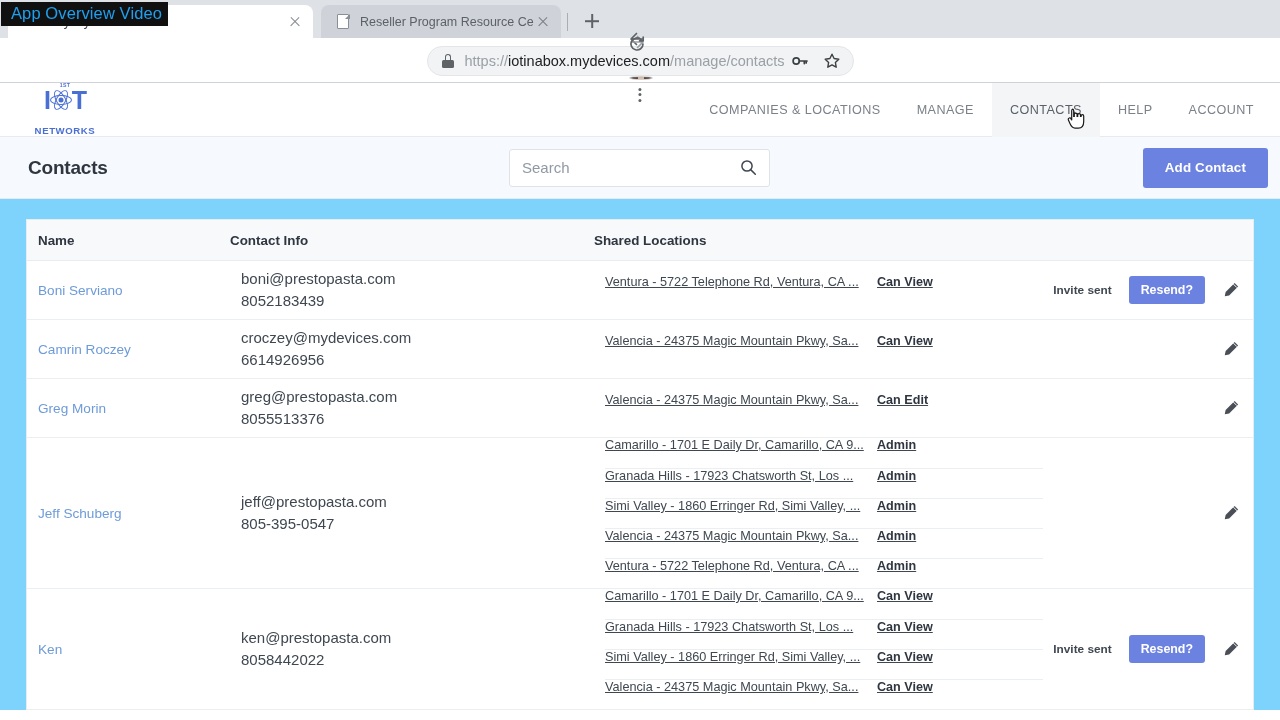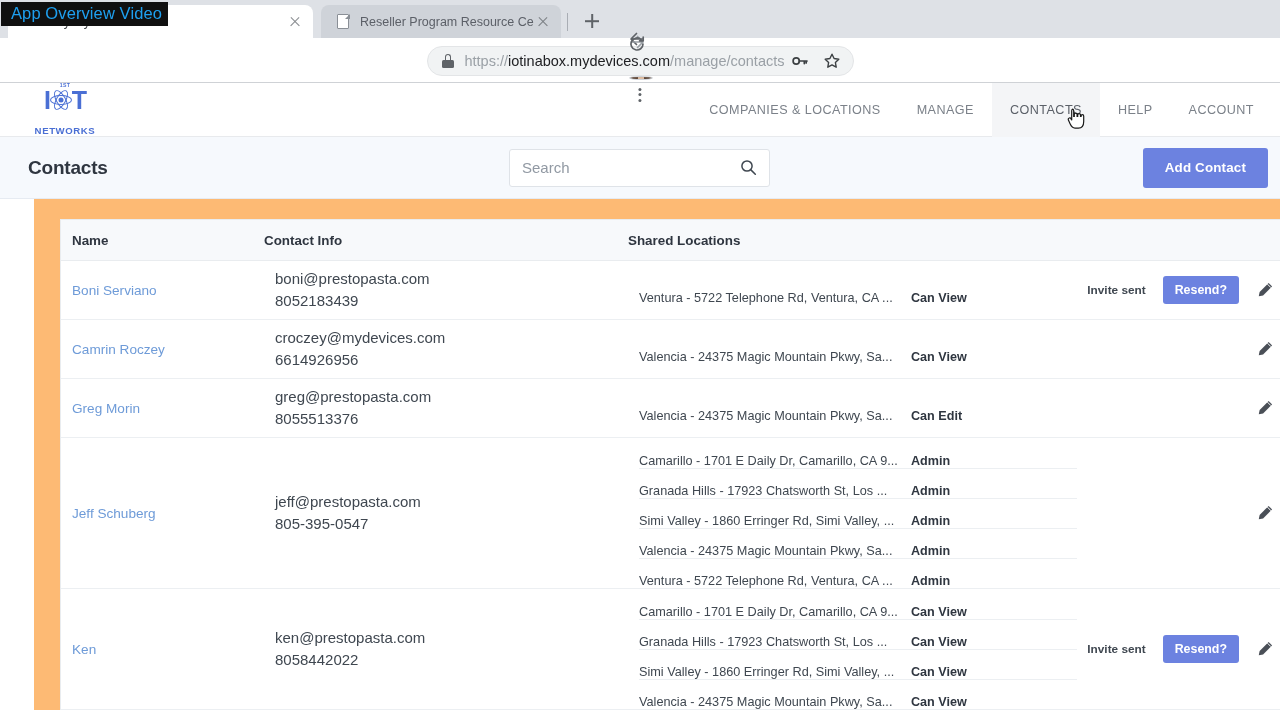--- a/index.html
+++ b/index.html
@@ -149,39 +149,39 @@
     font-family: "Liberation Sans", sans-serif; background: transparent;
   }
   .search-wrap input::placeholder { color: #9199a3; }
   .btn-primary {
     position: absolute; right: 12px; height: 40px; background: #6c82e0; color: #fff;
     border: none; border-radius: 3px; padding: 0 22px; font-size: 13.4px; font-weight: bold;
     cursor: pointer; font-family: "Liberation Sans", sans-serif; letter-spacing: .15px;
   }
 
   
-  .table-area { padding: 20px 26px 0 26px; background: #fdba74; margin-left: 34px; }
+  .table-area { padding: 20px 26px 0 26px; background: #7dd3fc; }
   .table { width: 1228px; border: 1px solid #e9ecef; border-bottom: none; background: #fff; }
   .thead {
     height: 41px; background: #f7f9fb; display: flex; align-items: center;
     border-bottom: 1px solid #e9ecef;
   }
   .th { font-size: 13.4px; font-weight: bold; color: #2f3640; }
   .col-name { width: 203px; padding-left: 11px; }
   .col-info { width: 364px; }
   .col-loc  { flex: 1; }
   .row {
     display: flex; align-items: center; border-bottom: 1px solid #eceff2;
     padding-left: 11px; min-height: 59px;
   }
   .cell-name { width: 203px; font-size: 13.6px; color: #6e9bd8; cursor: pointer; }
   .cell-info { width: 364px; font-size: 15px; color: #3f4750; line-height: 1.48; }
   .cell-loc { flex: 1; display: flex; flex-direction: column; justify-content: center; }
   .loc-line {
-    display: flex; align-items: flex-end; height: 30px; font-size: 12.7px; color: #3f4750;
+    display: flex; align-items: flex-start; height: 30px; font-size: 12.7px; color: #3f4750; text-decoration: underline;
   }
   .loc-line + .loc-line { border-top: 1px solid #eceff2; }
   .loc-addr { width: 272px; white-space: nowrap; overflow: hidden; }
   .loc-role { font-weight: bold; color: #2f3640; font-size: 12.6px; }
   .cell-actions {
     width: 210px; display: flex; align-items: center; justify-content: flex-end;
     padding-right: 13px; gap: 17px;
   }
   .invite-label { font-size: 11.8px; font-weight: bold; color: #3f4750; white-space: nowrap; }
   .btn-resend {

